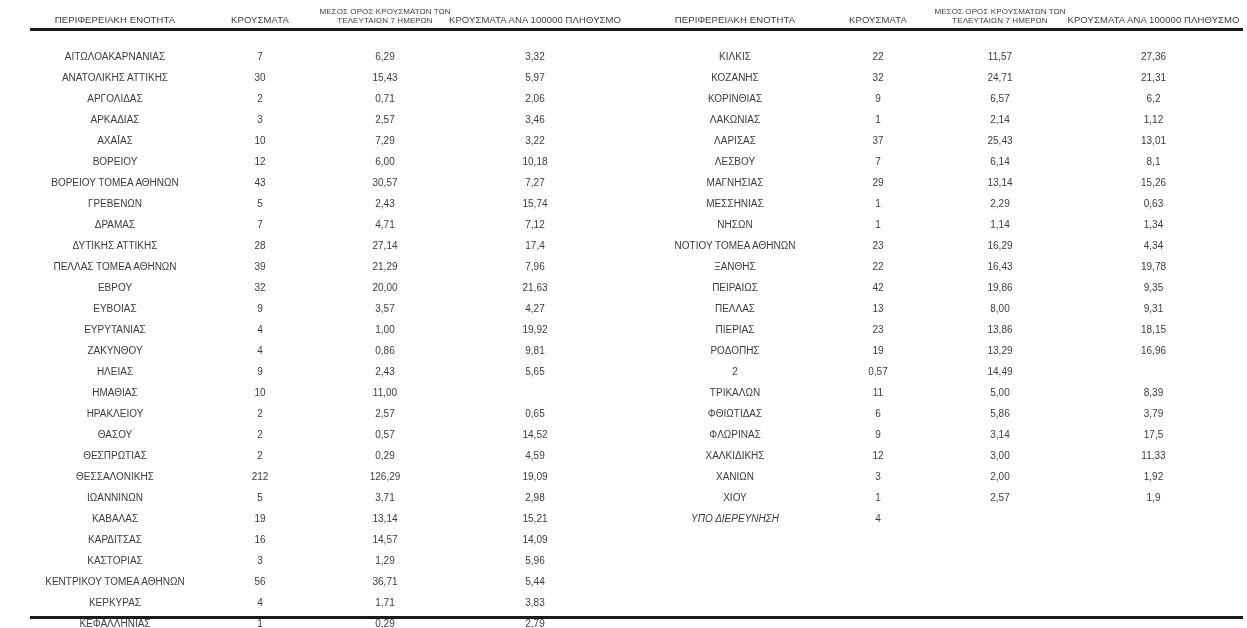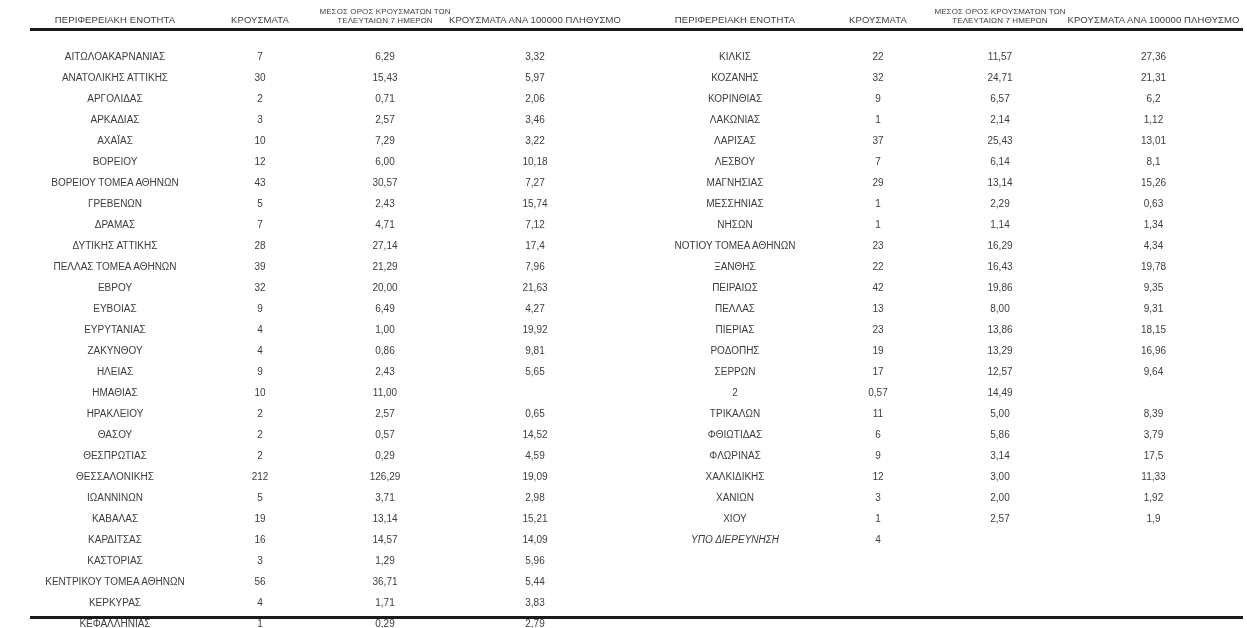--- a/index.html
+++ b/index.html
@@ -150,21 +150,21 @@
         </div>
         <div class="row">
           <div class="cell">ΕΒΡΟΥ</div>
           <div class="cell">32</div>
           <div class="cell">20,00</div>
           <div class="cell">21,63</div>
         </div>
         <div class="row">
           <div class="cell">ΕΥΒΟΙΑΣ</div>
           <div class="cell">9</div>
-          <div class="cell">6,49</div>
+          <div class="cell">3,57</div>
           <div class="cell">4,27</div>
         </div>
         <div class="row">
           <div class="cell">ΕΥΡΥΤΑΝΙΑΣ</div>
           <div class="cell">4</div>
           <div class="cell">1,00</div>
           <div class="cell">19,92</div>
         </div>
         <div class="row">
           <div class="cell">ΖΑΚΥΝΘΟΥ</div>
@@ -347,26 +347,20 @@
           <div class="cell">13,86</div>
           <div class="cell">18,15</div>
         </div>
         <div class="row">
           <div class="cell">ΡΟΔΟΠΗΣ</div>
           <div class="cell">19</div>
           <div class="cell">13,29</div>
           <div class="cell">16,96</div>
         </div>
         <div class="row">
-          <div class="cell">ΣΕΡΡΩΝ</div>
-          <div class="cell">17</div>
-          <div class="cell">12,57</div>
-          <div class="cell">9,64</div>
-        </div>
-        <div class="row">
           <div class="cell">2</div>
           <div class="cell">0,57</div>
           <div class="cell">14,49</div>
         </div>
         <div class="row">
           <div class="cell">ΤΡΙΚΑΛΩΝ</div>
           <div class="cell">11</div>
           <div class="cell">5,00</div>
           <div class="cell">8,39</div>
         </div>

